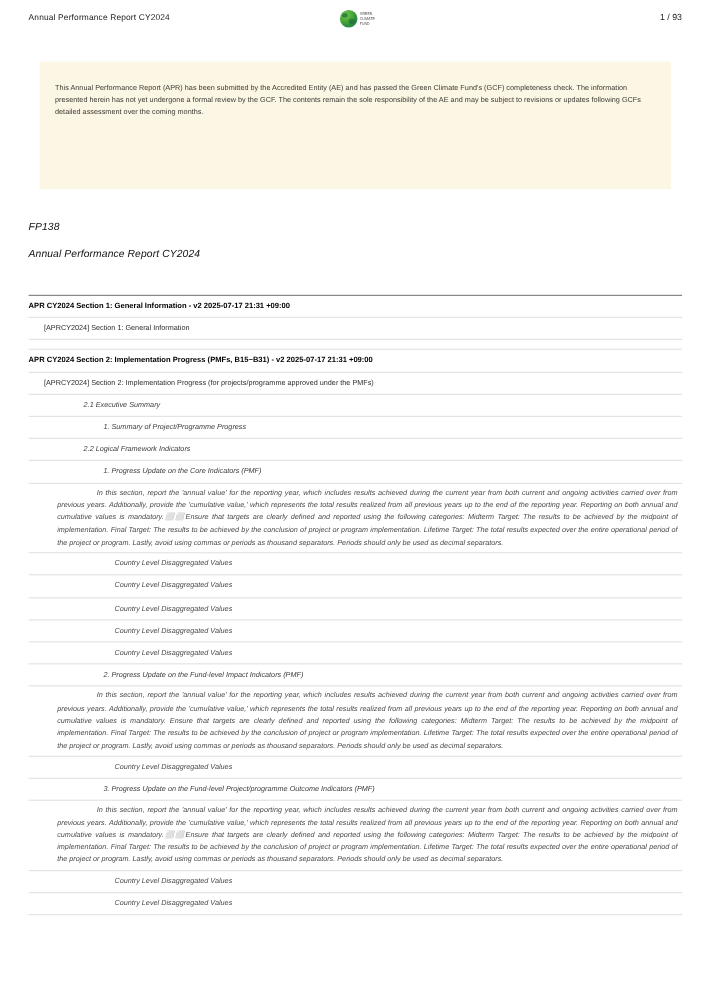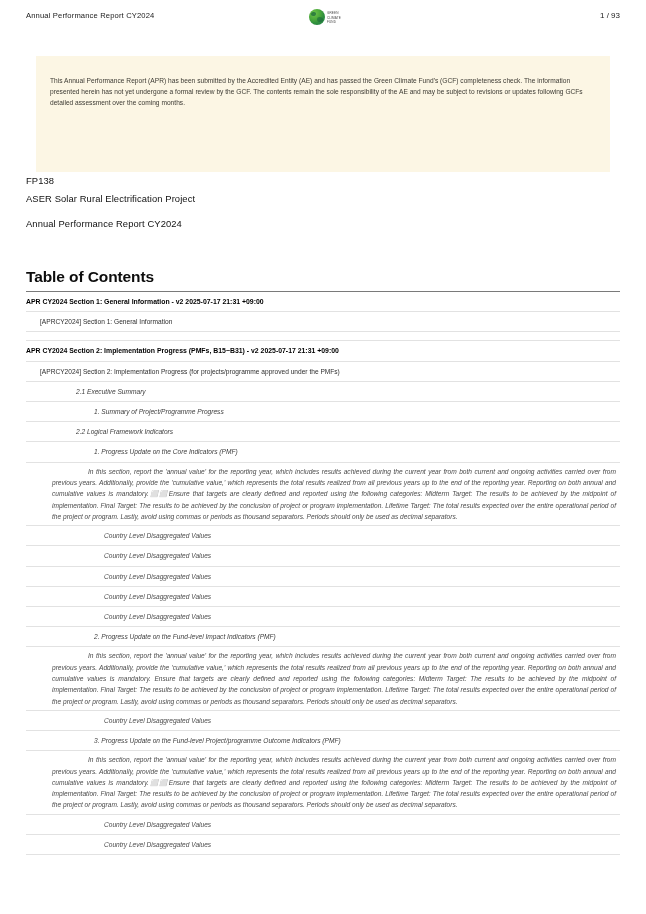--- a/index.html
+++ b/index.html
@@ -115,22 +115,23 @@
     line-height: 11.2px;
     color: #3c3a33;
     text-align: left;
     letter-spacing: 0.02px;
   }
 
   
   .title-block {
     position: absolute;
     left: 26px;
-    top: 172px;
+    top: 197px;
     width: 500px;
+    font-style: italic;
   }
   .title-line {
     font-size: 9.4px;
     line-height: 18px;
     color: #111111;
     letter-spacing: 0.1px;
   }
   .title-line.spaced {
     margin-top: 7px;
   }
@@ -208,26 +209,24 @@
 
   <div class="hdr-right">1 / 93</div>
 </div>
 
 <div class="notice-box">
   <div class="notice-text">This Annual Performance Report (APR) has been submitted by the Accredited Entity (AE) and has passed the Green Climate Fund's (GCF) completeness check. The information presented herein has not yet undergone a formal review by the GCF. The contents remain the sole responsibility of the AE and may be subject to revisions or updates following GCFs detailed assessment over the coming months.</div>
 </div>
 
 <div class="title-block">
   <div class="title-line">FP138</div>
-  <div class="title-line">ASER Solar Rural Electrification Project</div>
   <div class="title-line spaced">Annual Performance Report CY2024</div>
 </div>
 
 <div class="toc">
-  <div class="toc-heading">Table of Contents</div>
   <div class="toc-rule"></div>
   <div id="toc-rows">
       <div class="toc-row lvl-section">APR CY2024 Section 1: General Information - v2 2025-07-17 21:31 +09:00</div>
       <div class="toc-row lvl-1">[APRCY2024] Section 1: General Information</div>
       <div class="toc-row lvl-blank"></div>
       <div class="toc-row lvl-section">APR CY2024 Section 2: Implementation Progress (PMFs, B15~B31) - v2 2025-07-17 21:31 +09:00</div>
       <div class="toc-row lvl-1">[APRCY2024] Section 2: Implementation Progress (for projects/programme approved under the PMFs)</div>
       <div class="toc-row lvl-2">2.1 Executive Summary</div>
       <div class="toc-row lvl-3">1. Summary of Project/Programme Progress</div>
       <div class="toc-row lvl-2">2.2 Logical Framework Indicators</div>

